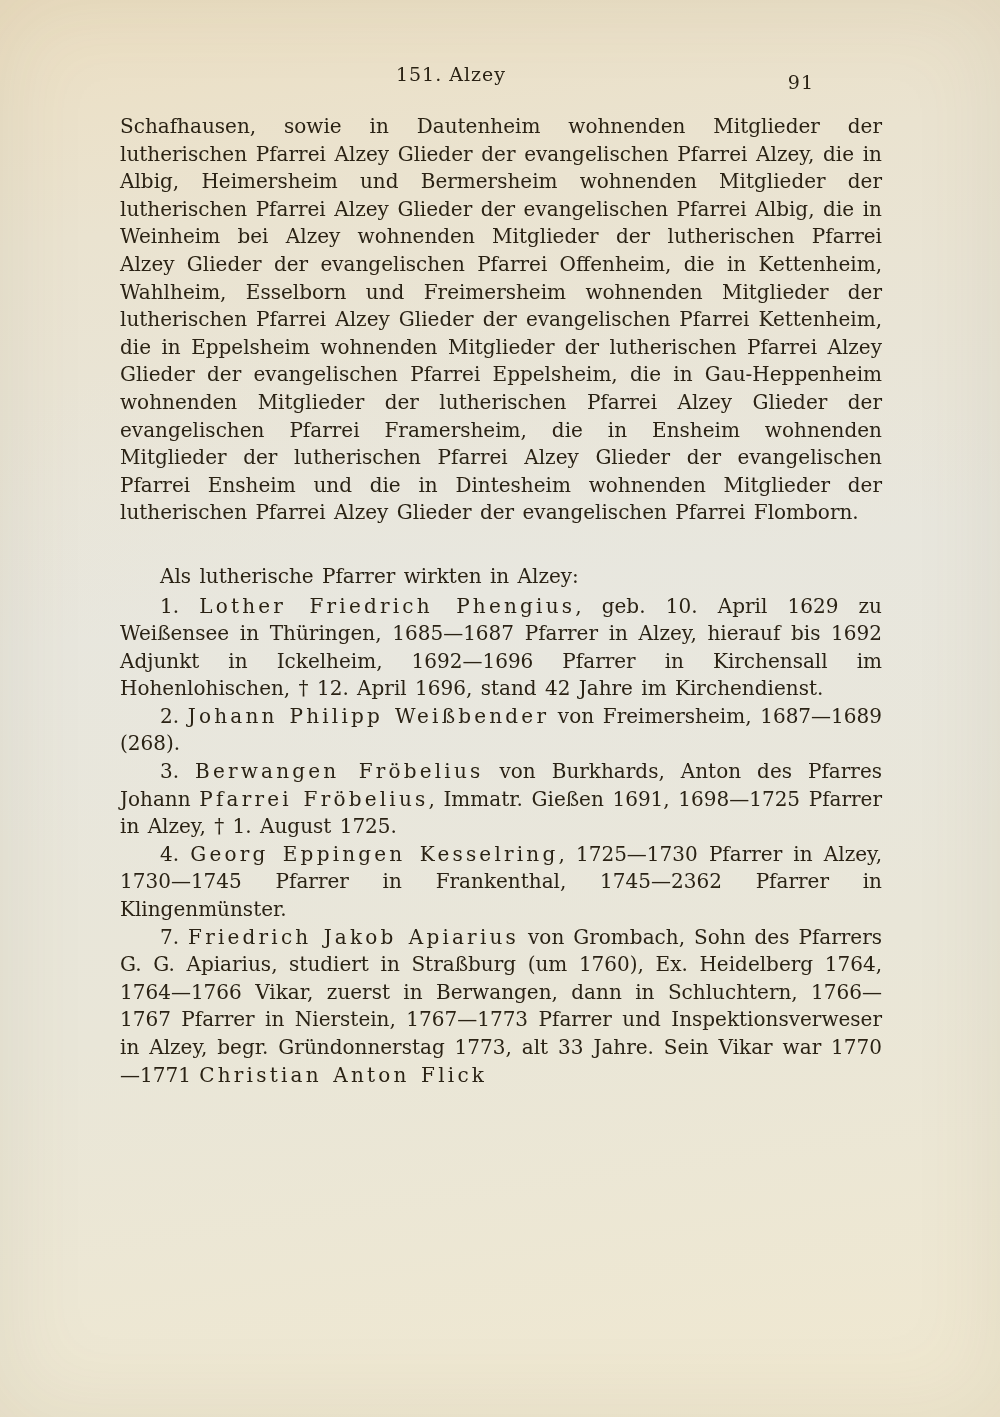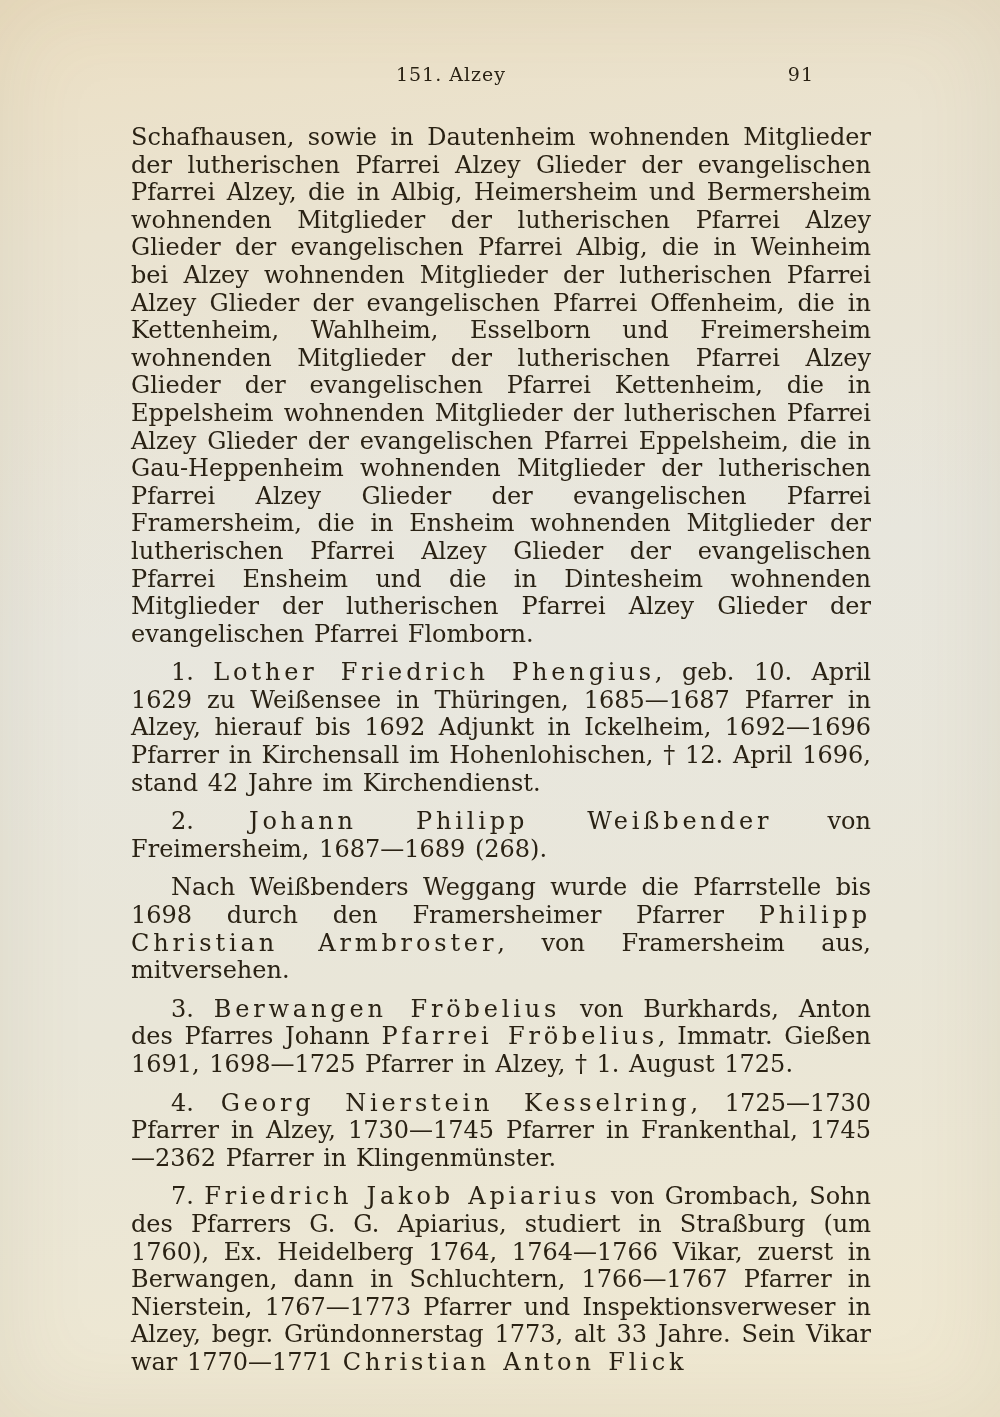--- a/index.html
+++ b/index.html
@@ -32,33 +32,33 @@
   .chapter-title {
     position: absolute;
     left: 0;
     right: 100px;
     text-align: center;
     white-space: nowrap;
   }
   .page-number {
     position: absolute;
     right: 68px;
-    top: 0;
+    top: 8px;
     letter-spacing: 1px;
   }
   .text-column {
     position: absolute;
     top: 113px;
     left: 120px;
     width: 762px;
   }
   .para {
-    margin: 11px;
+    margin: 0;
     text-align: justify;
-    font-size: 24px;
+    font-size: 20px;
     line-height: 27.6px;
     word-spacing: 2px;
     hyphens: none;
   }
   .para.continuation { text-indent: 0; }
   .para.entry, .para.plain { text-indent: 40px; }
   .para.heading {
     text-indent: 40px;
     margin-top: 36px;
     margin-bottom: 2px;
@@ -71,21 +71,21 @@
 
 <div class="page">
 
   <div class="running-head">
     <span class="chapter-title">151. Alzey</span>
     <span class="page-number">91</span>
   </div>
 
   <div class="text-column">
       <p class="para continuation"><span>Schafhausen, sowie in Dautenheim wohnenden Mitglieder der lutherischen Pfarrei Alzey Glieder der evangelischen Pfarrei Alzey, die in Albig, Heimersheim und Bermersheim wohnenden Mitglieder der lutherischen Pfarrei Alzey Glieder der evangelischen Pfarrei Albig, die in Weinheim bei Alzey wohnenden Mitglieder der lutherischen Pfarrei Alzey Glieder der evangelischen Pfarrei Offenheim, die in Kettenheim, Wahlheim, Esselborn und Freimersheim wohnenden Mitglieder der lutherischen Pfarrei Alzey Glieder der evangelischen Pfarrei Kettenheim, die in Eppelsheim wohnenden Mitglieder der lutherischen Pfarrei Alzey Glieder der evangelischen Pfarrei Eppelsheim, die in Gau-Heppenheim wohnenden Mitglieder der lutherischen Pfarrei Alzey Glieder der evangelischen Pfarrei Framersheim, die in Ensheim wohnenden Mitglieder der lutherischen Pfarrei Alzey Glieder der evangelischen Pfarrei Ensheim und die in Dintesheim wohnenden Mitglieder der lutherischen Pfarrei Alzey Glieder der evangelischen Pfarrei Flomborn.</span></p>
+      <p class="para heading"><span>Als lutherische Pfarrer wirkten in Alzey:</span></p>
       <p class="para entry"><span>1. </span><span class="sperr">Lother Friedrich Phengius</span><span>, geb. 10. April 1629 zu Weißensee in Thüringen, 1685—1687 Pfarrer in Alzey, hierauf bis 1692 Adjunkt in Ickelheim, 1692—1696 Pfarrer in Kirchensall im Hohenlohischen, † 12. April 1696, stand 42 Jahre im Kirchendienst.</span></p>
       <p class="para entry"><span>2. </span><span class="sperr">Johann Philipp Weißbender</span><span> von Freimersheim, 1687—1689 (268).</span></p>
-      <p class="para plain"><span>Nach Weißbenders Weggang wurde die Pfarrstelle bis 1698 durch den Framersheimer Pfarrer </span><span class="sperr">Philipp Christian Armbroster</span><span>, von Framersheim aus, mitversehen.</span></p>
       <p class="para entry"><span>3. </span><span class="sperr">Berwangen Fröbelius</span><span> von Burkhards, Anton des Pfarres Johann </span><span class="sperr">Pfarrei Fröbelius</span><span>, Immatr. Gießen 1691, 1698—1725 Pfarrer in Alzey, † 1. August 1725.</span></p>
-      <p class="para entry"><span>4. </span><span class="sperr">Georg Nierstein Kesselring</span><span>, 1725—1730 Pfarrer in Alzey, 1730—1745 Pfarrer in Frankenthal, 1745—2362 Pfarrer in Klingenmünster.</span></p>
+      <p class="para entry"><span>4. </span><span class="sperr">Georg Eppingen Kesselring</span><span>, 1725—1730 Pfarrer in Alzey, 1730—1745 Pfarrer in Frankenthal, 1745—2362 Pfarrer in Klingenmünster.</span></p>
       <p class="para entry"><span>7. </span><span class="sperr">Friedrich Jakob Apiarius</span><span> von Grombach, Sohn des Pfarrers G. G. Apiarius, studiert in Straßburg (um 1760), Ex. Heidelberg 1764, 1764—1766 Vikar, zuerst in Berwangen, dann in Schluchtern, 1766—1767 Pfarrer in Nierstein, 1767—1773 Pfarrer und Inspektionsverweser in Alzey, begr. Gründonnerstag 1773, alt 33 Jahre. Sein Vikar war 1770—1771 </span><span class="sperr">Christian Anton Flick</span></p>
     </div>
 
 </div>
 
 </body></html>

